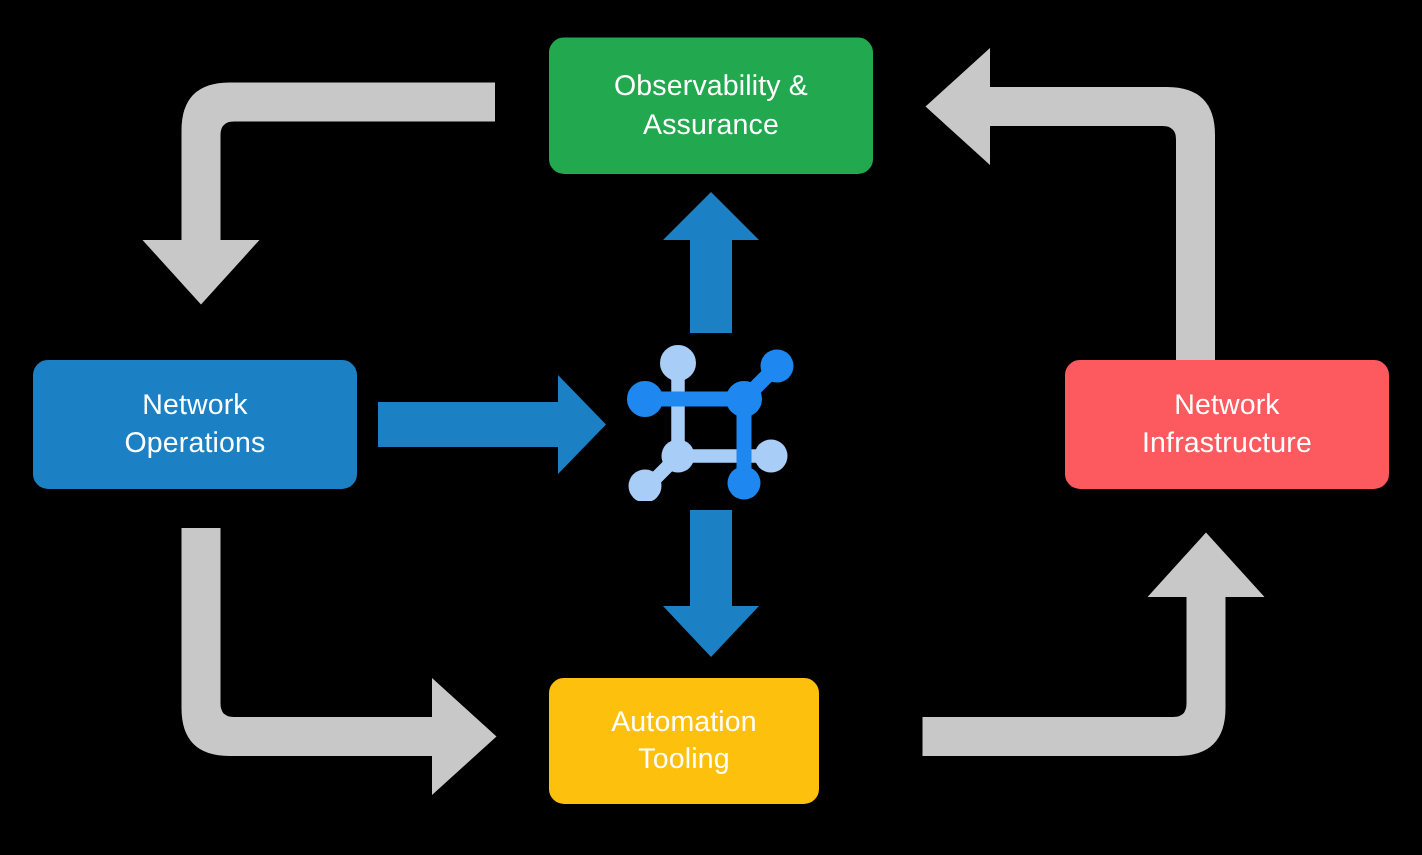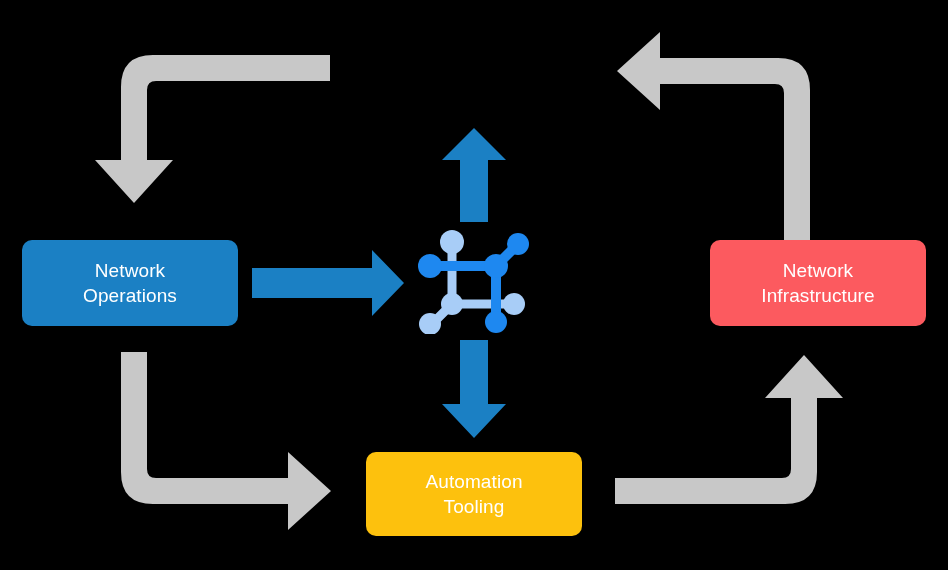--- a/index.html
+++ b/index.html
@@ -48,21 +48,21 @@
   }
   #box-network-operations {
     left: 22px;   top: 240px;  width: 216px; height: 86px;
     background: #1b80c4;
   }
   #box-network-infrastructure {
     left: 710px;  top: 240px;  width: 216px; height: 86px;
     background: #fc5a5f;
   }
   #box-automation-tooling {
-    left: 366px;  top: 452px;  width: 216px; height: 84px;
+    left: 366px;  top: 452px;  width: 180px; height: 84px;
     background: #fdc10d;
   }
   #center-icon {
     position: absolute;
     left: 418px;
     top: 220px;
     width: 114px;
     height: 114px;
   }
 </style>
@@ -104,20 +104,24 @@
       <circle cx="96" cy="84" r="11" fill="#a8cdf7"></circle>
       <circle cx="12" cy="104" r="11" fill="#a8cdf7"></circle>
 
       <circle cx="12" cy="46" r="12" fill="#1e88f0"></circle>
       <circle cx="78" cy="46" r="12" fill="#1e88f0"></circle>
       <circle cx="100" cy="24" r="11" fill="#1e88f0"></circle>
       <circle cx="78" cy="102" r="11" fill="#1e88f0"></circle>
     </g>
   </svg>
 
+  <div class="node-box" id="box-observability" style="background: rgb(34, 168, 78); color: rgb(255, 255, 255);">
+    <span>Observability &amp;
+Assurance</span>
+  </div>
 
   <div class="node-box" id="box-network-operations" style="background: rgb(27, 128, 196); color: rgb(255, 255, 255);">
     <span>Network
 Operations</span>
   </div>
 
   <div class="node-box" id="box-network-infrastructure" style="background: rgb(252, 90, 95); color: rgb(255, 255, 255);">
     <span>Network
 Infrastructure</span>
   </div>

